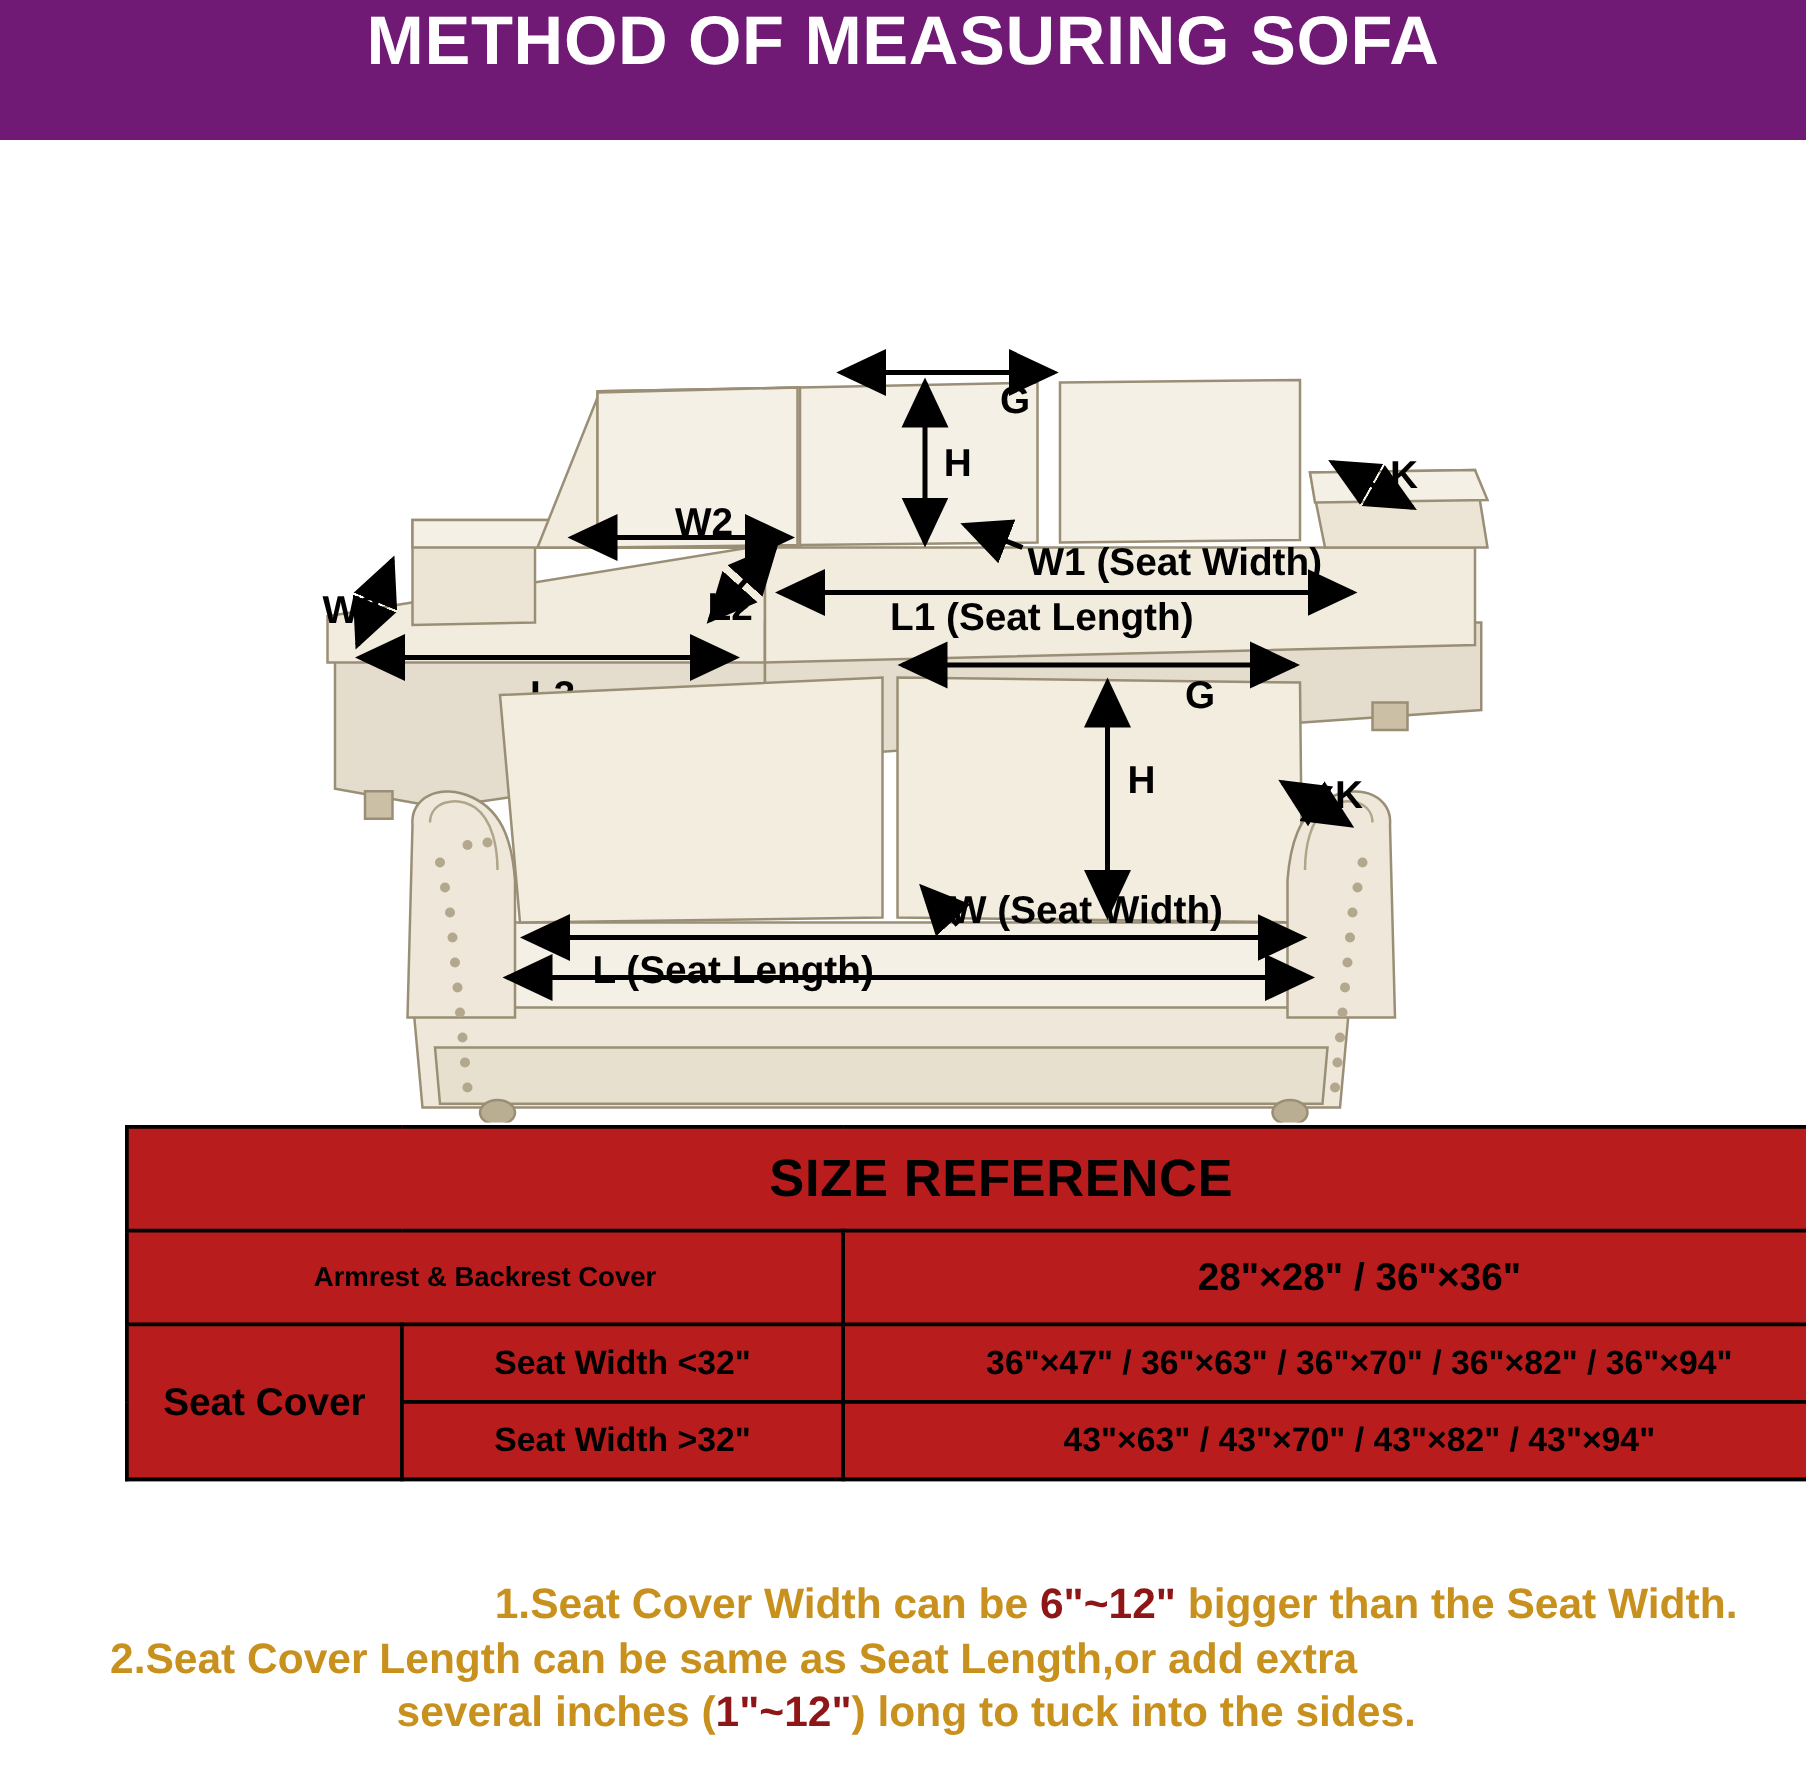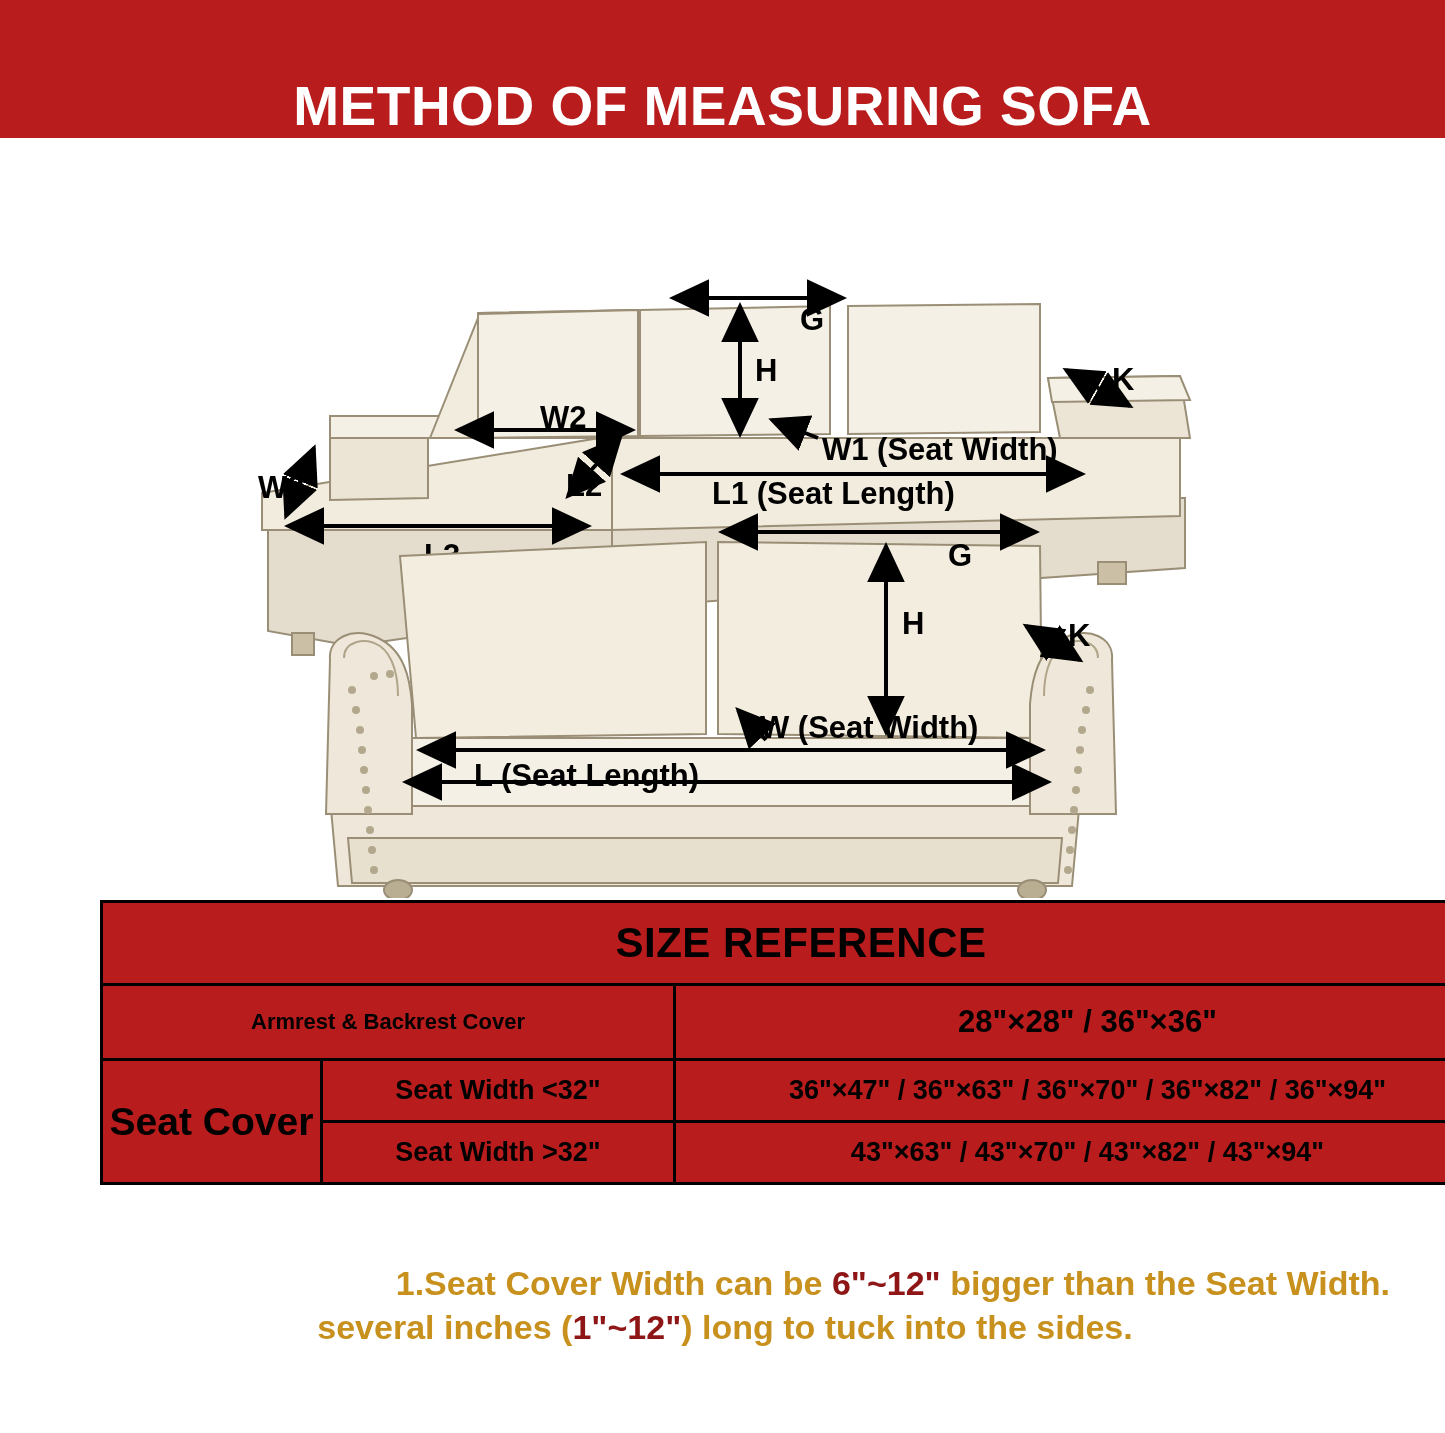--- a/index.html
+++ b/index.html
@@ -14,24 +14,24 @@
     position: relative;
     overflow: hidden;
   }
 
   
   .header-bar {
     position: absolute;
     left: 0;
     top: 0;
     width: 1445px;
-    height: 138px;
-    background: #b91c1c;
+    height: 112px;
+    background: #701a75;
     display: flex;
-    align-items: flex-end;
+    align-items: flex-start;
     justify-content: center;
   }
   .header-title {
     color: #ffffff;
     font-size: 55px;
     font-weight: bold;
     letter-spacing: 0.5px;
     text-align: center;
     font-family: "Liberation Sans", sans-serif;
   }
@@ -85,21 +85,21 @@
     font-size: 27px;
     font-weight: bold;
     padding: 14px 10px;
   }
   .sub-value {
     font-size: 27px;
     font-weight: bold;
     padding: 14px 6px;
   }
   .seat-cover-label {
-    font-size: 39px;
+    font-size: 31px;
     font-weight: bold;
   }
 
   
   .notes {
     position: absolute;
     left: 60px;
     top: 1262px;
     width: 1330px;
     text-align: center;
@@ -279,16 +279,19 @@
     <td class="sub-label">Seat Width &gt;32"</td>
     <td class="sub-value">43"×63" / 43"×70" / 43"×82" / 43"×94"</td>
   </tr>
 </tbody>
   </table>
 
 <div class="notes">
   <div class="note-line note1">
     <span>1.Seat Cover Width can be </span><span class="hl">6"~12"</span><span> bigger  than the Seat Width.</span>
   </div>
+  <div class="note-line note2">
+    <span>2.Seat Cover Length can be same as Seat Length,or add extra</span>
+  </div>
   <div class="note-line note3">
     <span>several inches (</span><span class="hl">1"~12"</span><span>) long to tuck into the sides.</span>
   </div>
 </div>
 
 </body></html>

